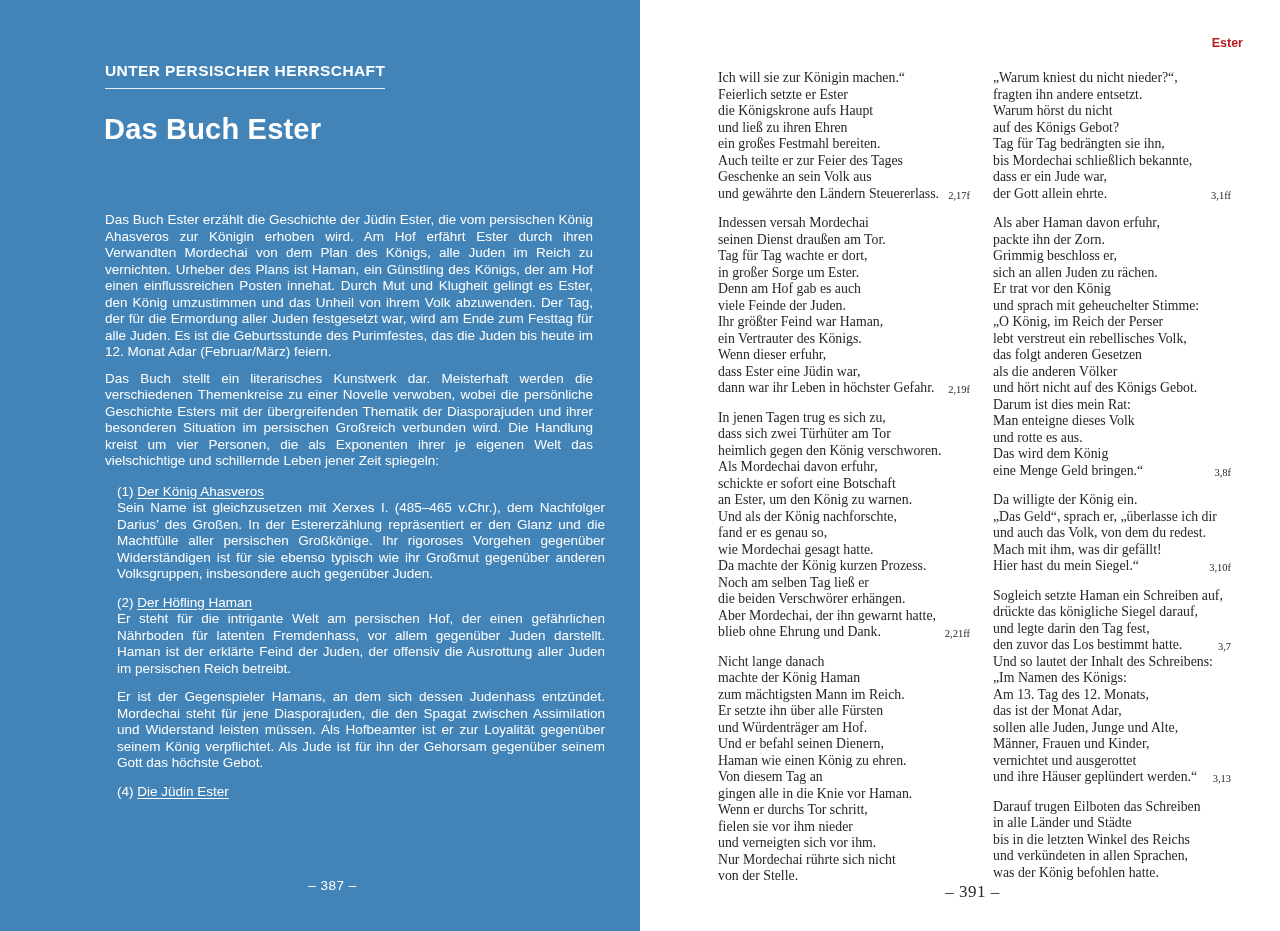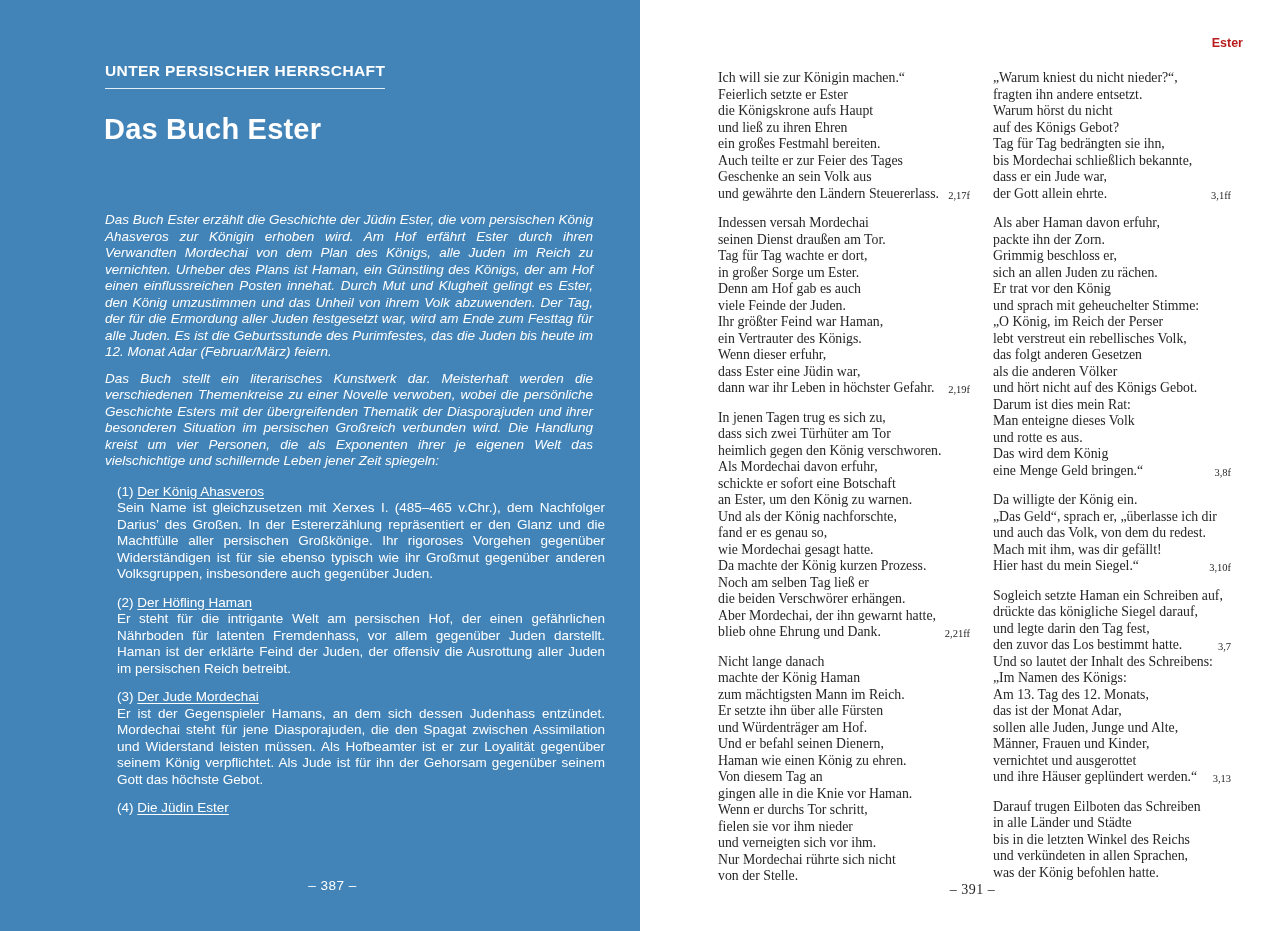--- a/index.html
+++ b/index.html
@@ -20,21 +20,21 @@
     padding-bottom:8px;display:inline-block;
   }
   .book-title{
     position:absolute;left:104px;top:113px;
     font-size:29px;font-weight:bold;letter-spacing:.2px;
   }
   .left-body{
     position:absolute;left:105px;top:212px;width:500px;
     font-size:13.5px;line-height:16.5px;text-align:justify;
   }
-  .intro-par{margin:0 12px 10px 0;font-style:italic;}
+  .intro-par{margin:0 12px 10px 0;}
   .intro-par:last-of-type{margin-bottom:14px;}
   .item{margin:0 0 12px 12px;}
   .item-head{margin:0 0 0 0;}
   .item-title{text-decoration:underline;text-underline-offset:2px;}
   .item-body{margin:0;}
   .left-pagenum{
     position:absolute;left:0;top:878px;width:665px;text-align:center;
     font-size:13.5px;letter-spacing:.5px;
   }
   
@@ -55,21 +55,21 @@
   .vline{
     position:relative;font-size:13.8px;line-height:16.5px;
     white-space:nowrap;
   }
   .vref{
     position:absolute;right:12px;bottom:1px;
     font-size:10.5px;line-height:10.5px;color:#262626;
   }
   .right-pagenum{
     position:absolute;left:60px;top:882px;width:545px;text-align:center;
-    font-size:14px;letter-spacing:.5px;
+    font-size:17px;letter-spacing:.5px;
   }
 </style>
 </head>
 <body>
 
 <div class="left-page">
   <div class="section-header">UNTER PERSISCHER HERRSCHAFT</div>
   <div class="book-title">Das Buch Ester</div>
   <div class="left-body">
     <div id="paragraphs">
@@ -79,21 +79,20 @@
     <div id="items">
         <div class="item">
           <div class="item-head"><span class="item-num">(1) </span><span class="item-title">Der König Ahasveros</span></div>
           <div class="item-body">Sein Name ist gleichzusetzen mit Xerxes I. (485–465 v.Chr.), dem Nachfolger Darius’ des Großen. In der Estererzählung repräsentiert er den Glanz und die Machtfülle aller persischen Großkönige. Ihr rigoroses Vorgehen gegenüber Widerständigen ist für sie ebenso typisch wie ihr Großmut gegenüber anderen Volksgruppen, insbesondere auch gegenüber Juden.</div>
         </div>
         <div class="item">
           <div class="item-head"><span class="item-num">(2) </span><span class="item-title">Der Höfling Haman</span></div>
           <div class="item-body">Er steht für die intrigante Welt am persischen Hof, der einen gefährlichen Nährboden für latenten Fremdenhass, vor allem gegenüber Juden darstellt. Haman ist der erklärte Feind der Juden, der offensiv die Ausrottung aller Juden im persischen Reich betreibt.</div>
         </div>
         <div class="item">
-          <div class="item-head"><span class="item-num">(3) </span><span class="item-title">Der Jude Mordechai</span></div>
           <div class="item-body">Er ist der Gegenspieler Hamans, an dem sich dessen Judenhass entzündet. Mordechai steht für jene Diasporajuden, die den Spagat zwischen Assimilation und Widerstand leisten müssen. Als Hofbeamter ist er zur Loyalität gegenüber seinem König verpflichtet. Als Jude ist für ihn der Gehorsam gegenüber seinem Gott das höchste Gebot.</div>
         </div>
         <div class="item">
           <div class="item-head"><span class="item-num">(4) </span><span class="item-title">Die Jüdin Ester</span></div>
         </div>
       </div>
   </div>
   <div class="left-pagenum">– 387 –</div>
 </div>
 

